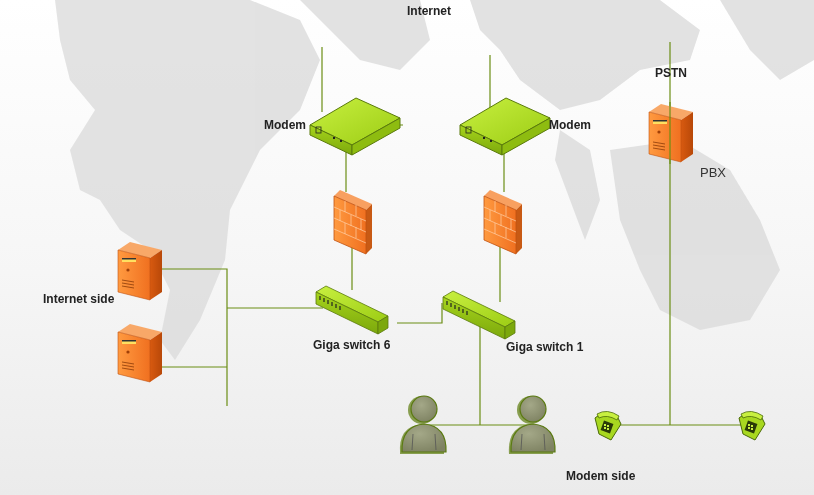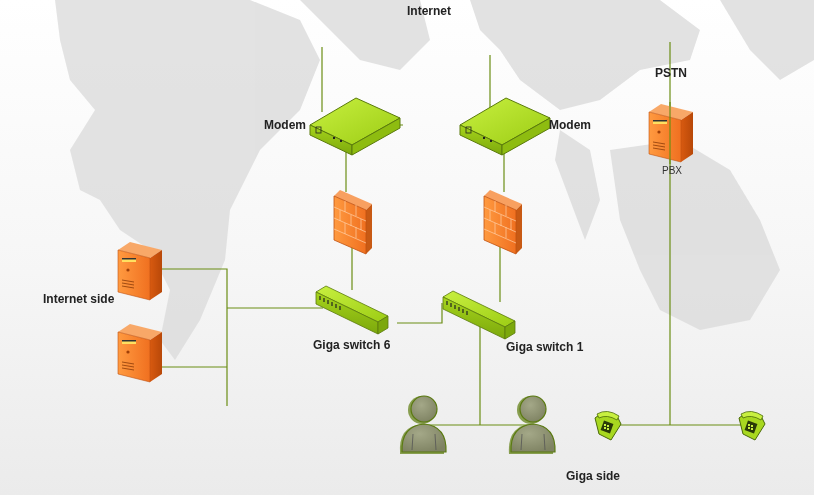--- a/index.html
+++ b/index.html
@@ -1,21 +1,21 @@
 <!DOCTYPE html>
 <html><head>
 <meta charset="utf-8">
 <style>
   html,body{margin:0;padding:0;}
   body{width:814px;height:495px;overflow:hidden;position:relative;
     background:linear-gradient(180deg,#ffffff 0%,#f6f6f6 55%,#ebebeb 100%);
     font-family:"Liberation Sans","DejaVu Sans",sans-serif;}
   svg.stage{position:absolute;left:0;top:0;}
   .lbl{position:absolute;font-weight:bold;font-size:12px;color:#222;white-space:nowrap;}
-  .small{font-size:10px;font-weight:normal;color:#333;}
+  .small{font-size:13px;font-weight:normal;color:#333;margin-left:38px;}
 </style>
 </head>
 <body>
 
 <svg class="stage" width="814" height="495" viewBox="0 0 814 495">
   <defs>
     <linearGradient id="gTop" x1="0" y1="0" x2="1" y2="1">
       <stop offset="0" stop-color="#c8f040"></stop>
         <stop offset="1" stop-color="#9ccc14"></stop>
     </linearGradient>
@@ -231,13 +231,13 @@
 </svg>
 
 <div class="lbl" style="left:407px;top:4px;text-align:right;">Internet</div>
 <div class="lbl" style="left:655px;top:66px;">PSTN</div>
 <div class="lbl" style="left:264px;top:118px;">Modem</div>
 <div class="lbl" style="left:549px;top:118px;">Modem</div>
 <div class="lbl small" style="left:662px;top:165px;">PBX</div>
 <div class="lbl" style="left:313px;top:338px;">Giga switch 6</div>
 <div class="lbl" style="left:506px;top:340px;">Giga switch 1</div>
 <div class="lbl" style="left:43px;top:292px;">Internet side</div>
-<div class="lbl" style="left:566px;top:469px;">Giga side</div>
+<div class="lbl" style="left:566px;top:469px;">Modem side</div>
 
 </body></html>

